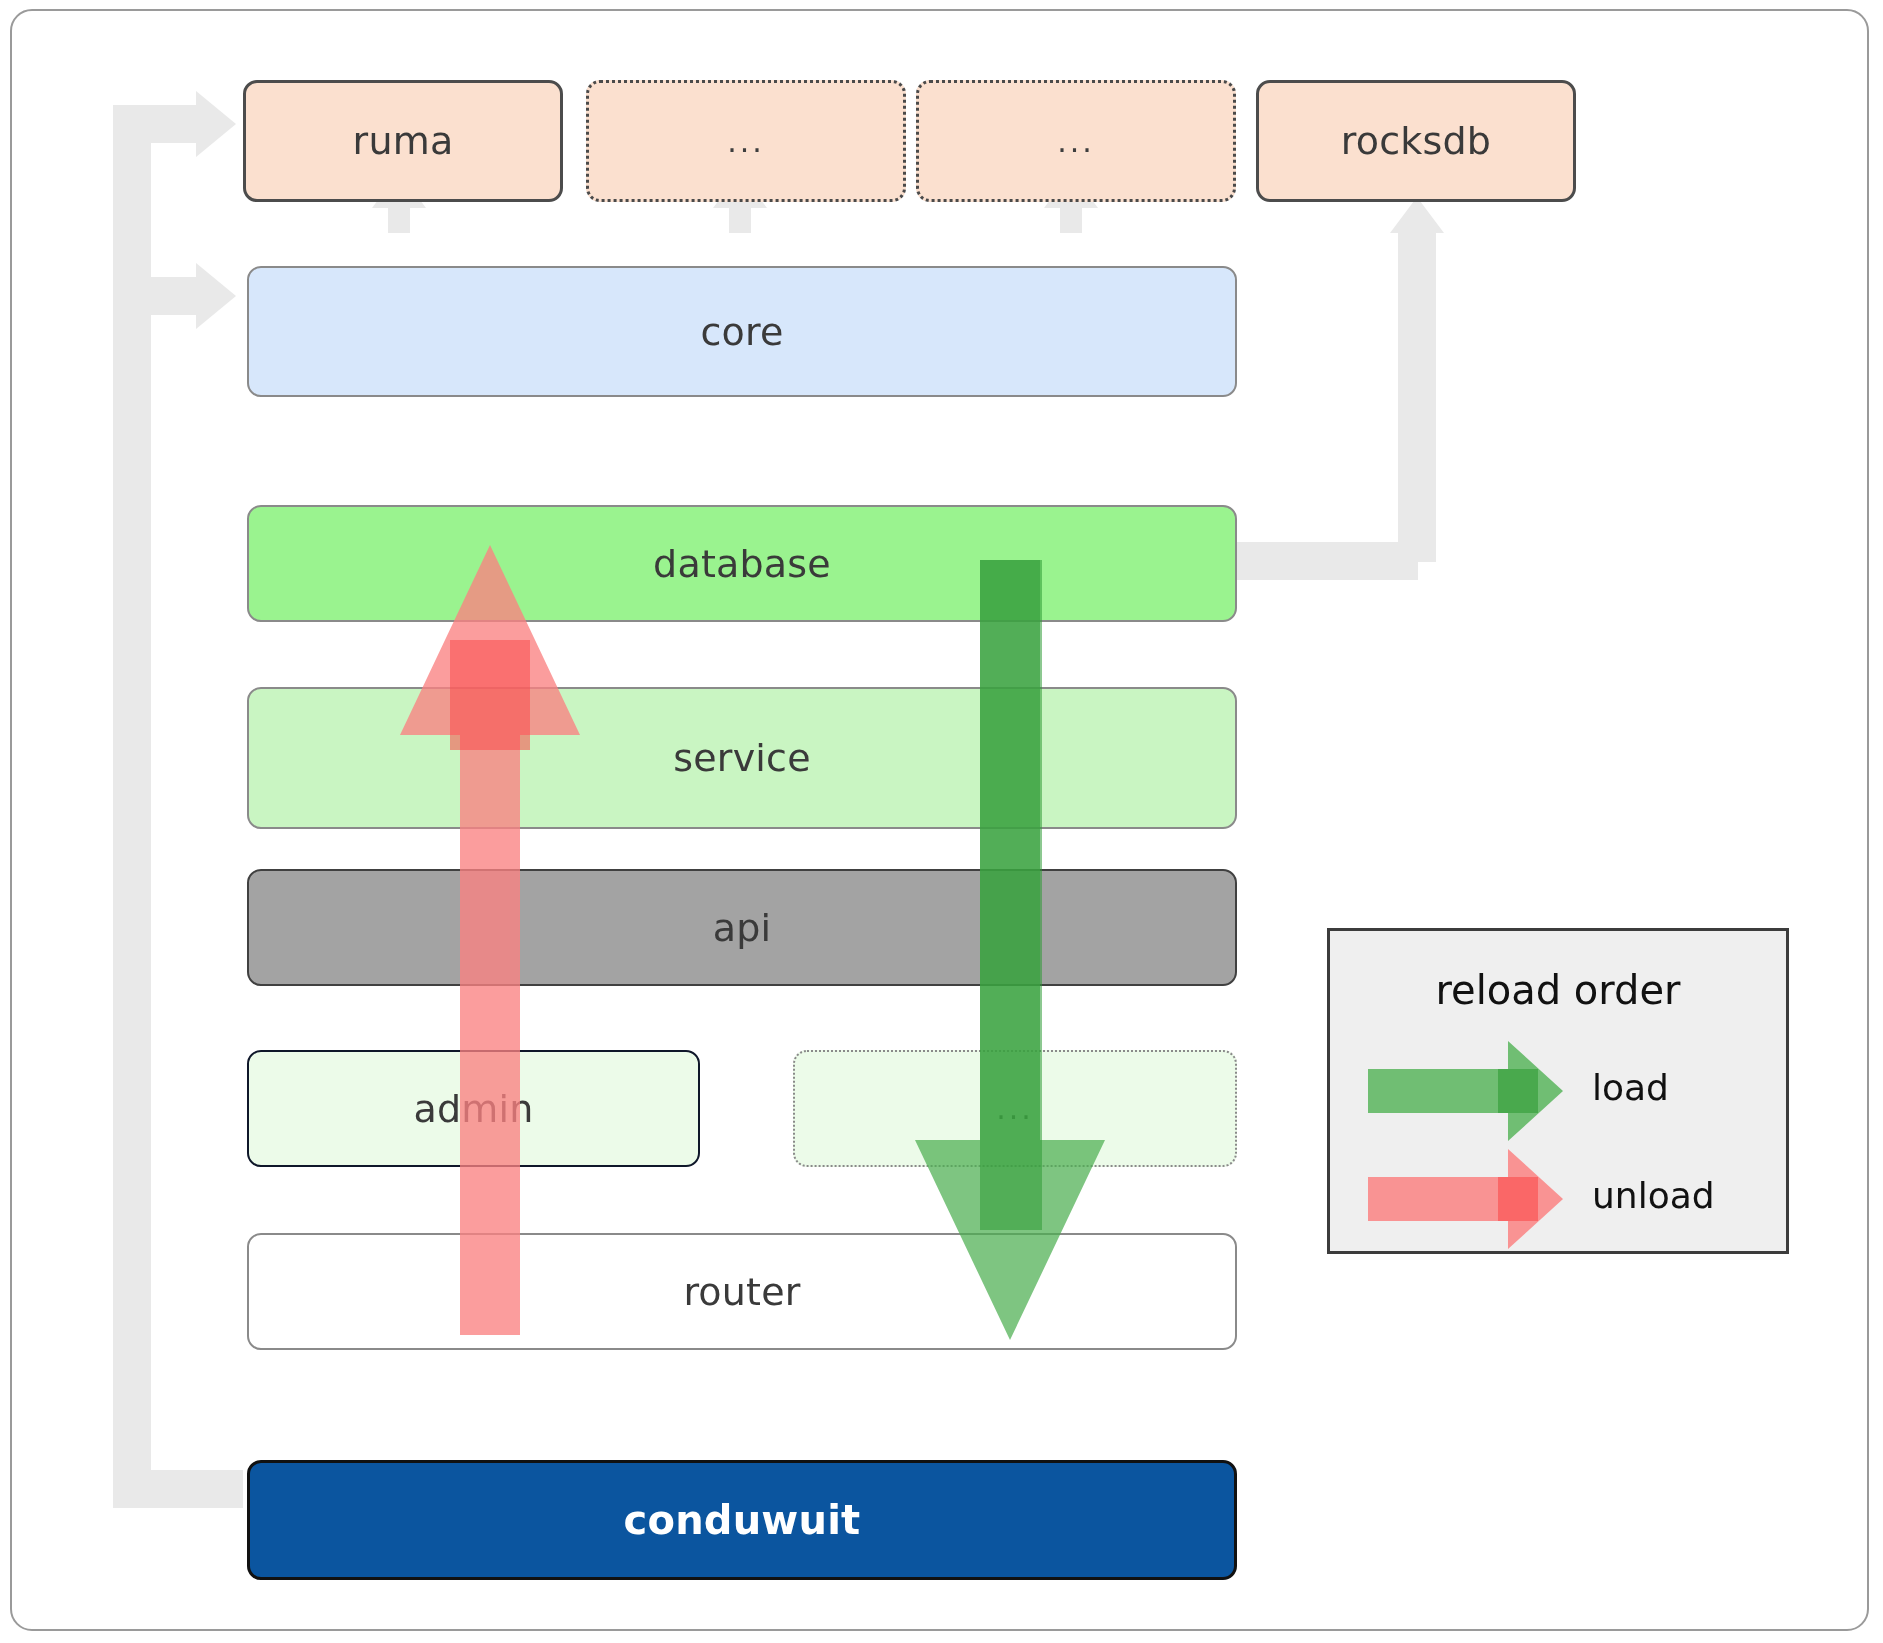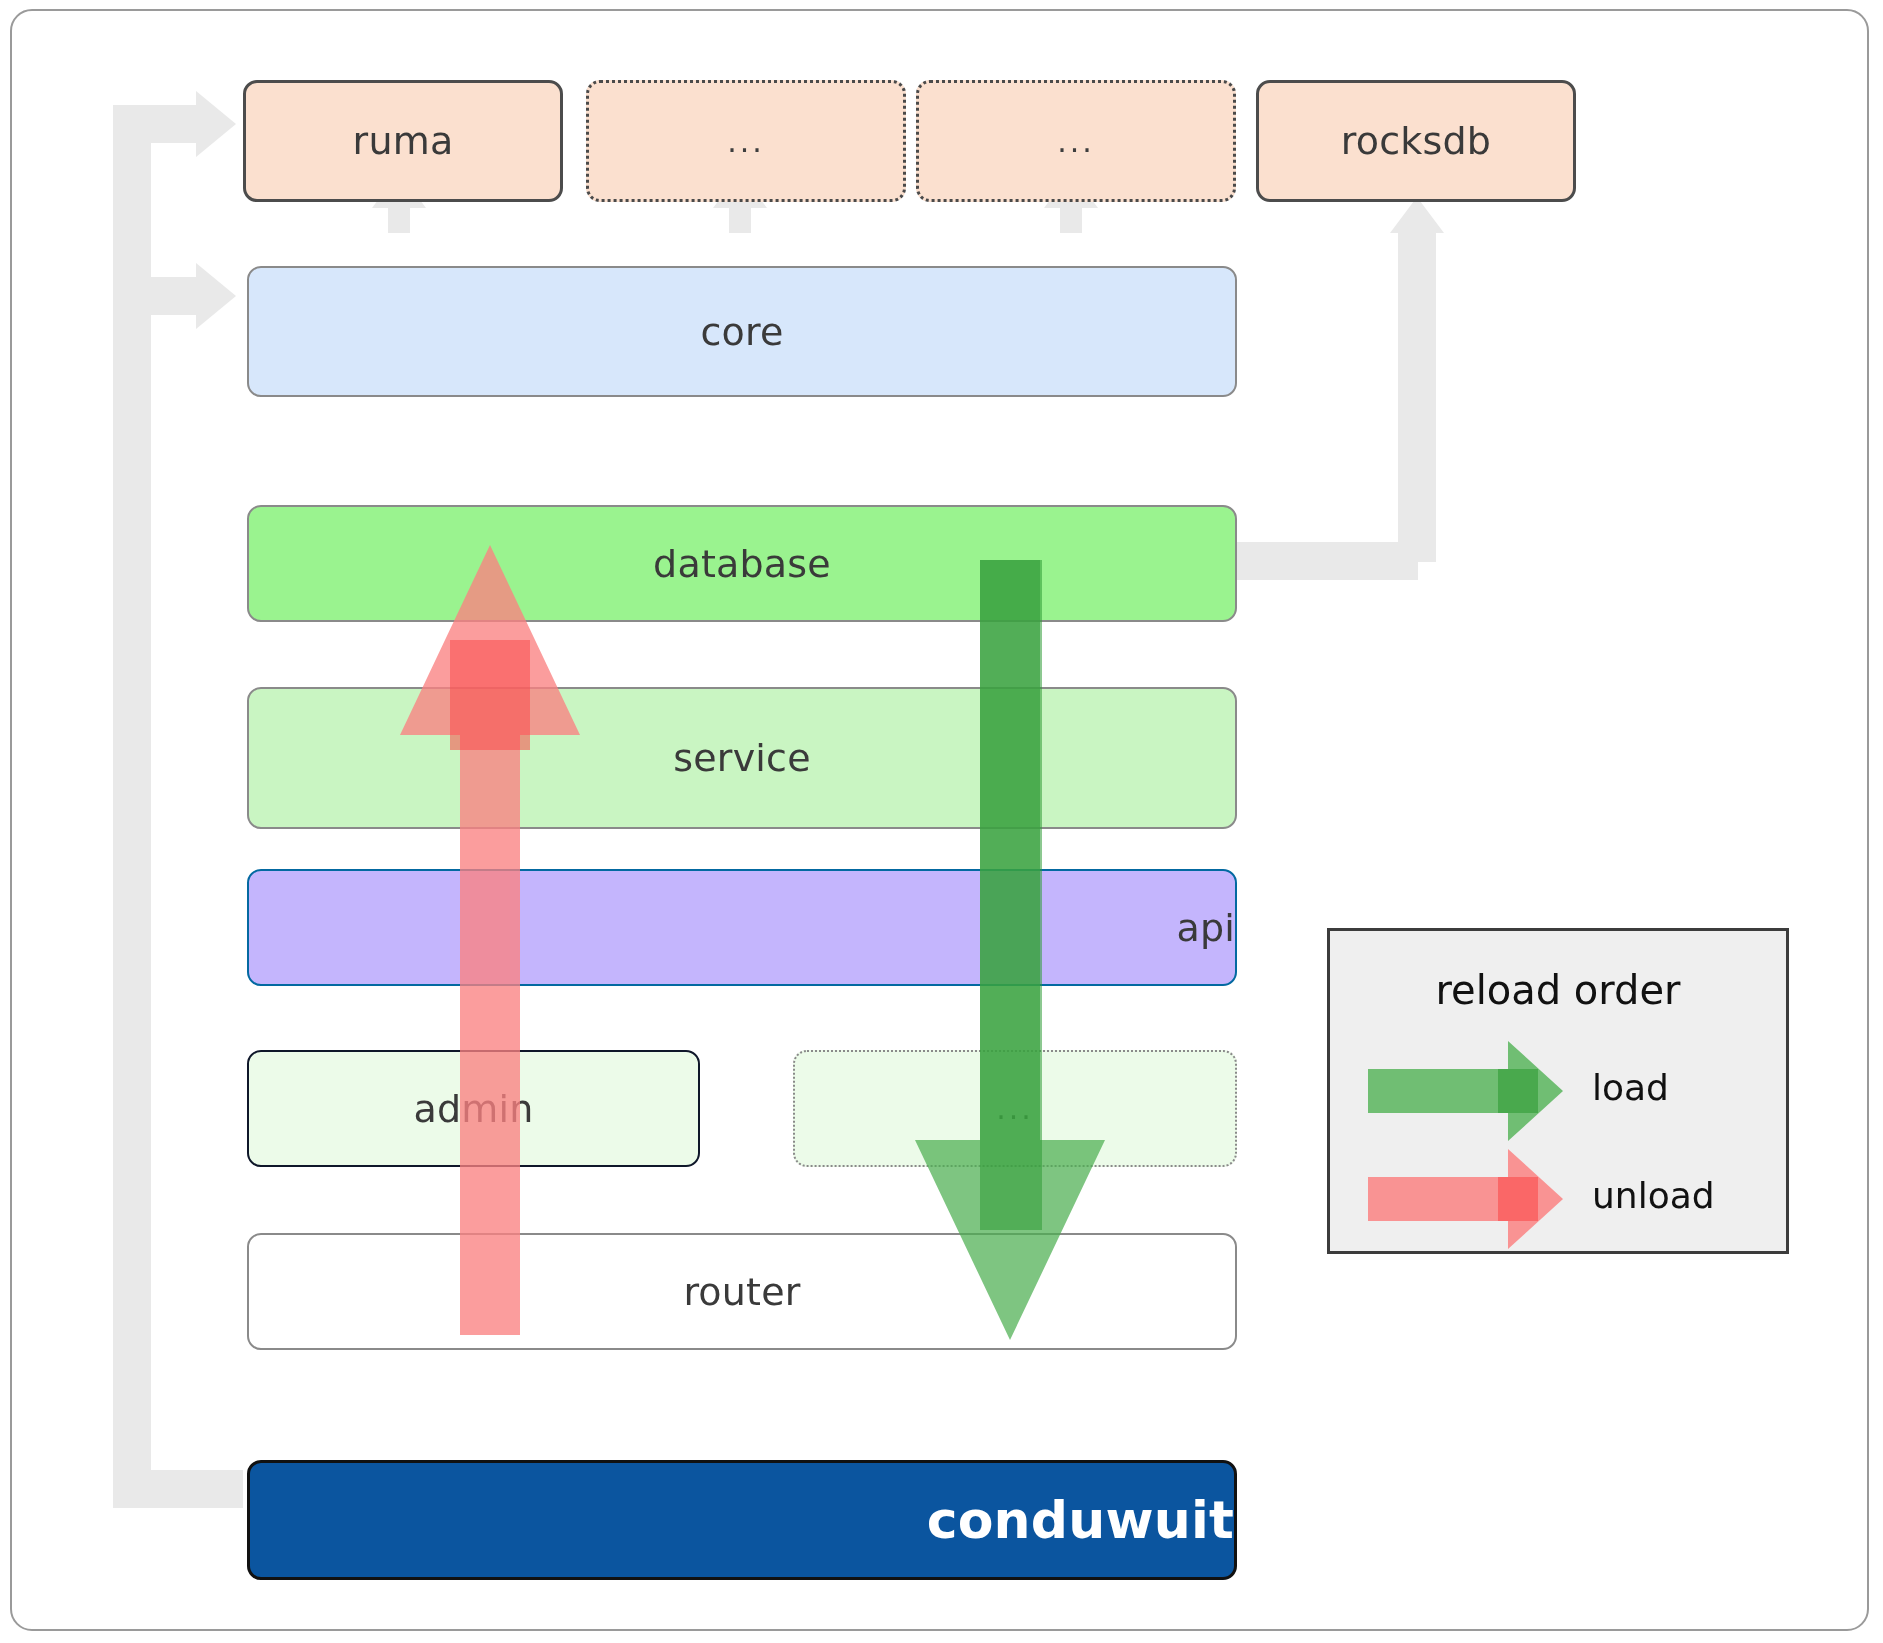--- a/index.html
+++ b/index.html
@@ -27,28 +27,28 @@
   }
   .node.ellipsis{font-size:30px;color:#3d3d3d;letter-spacing:3px;}
 
   .orange{background:#fbe0cf;}
   .orange-solid{border:3px solid #4c4c4c;}
   .orange-dotted{border:3px dotted #4a4a4a;}
 
   .blue-core{background:#d7e7fb;border:2px solid #8a8a8a;}
   .lay-database{background:#9af38f;border:2px solid #8a8a8a;}
   .lay-service{background:#c9f5c2;border:2px solid #8a8a8a;}
-  .lay-api{background:#c4b5fd;border:2px solid #0369a1;justify-content:flex-end;}
+  .lay-api{background:#a3a3a3;border:2px solid #404040;}
   .lay-admin{background:#ecfbe9;border:2px solid #0f172a;}
   .lay-dots{background:#ecfbe9;border:2px dotted #8a8a8a;}
   .lay-router{background:#ffffff;border:2px solid #8a8a8a;}
 
   .navy{
     background:#0b559f;border:3px solid #111111;
-    color:#ffffff;font-weight:700;font-size:52px;justify-content:flex-end;
+    color:#ffffff;font-weight:700;font-size:40px;
   }
 
   
   .grey{position:absolute;background:#e9e9e9;z-index:1;}
   .grey-head-right{
     position:absolute;width:0;height:0;z-index:1;
     border-top:33px solid transparent;
     border-bottom:33px solid transparent;
     border-left:40px solid #e9e9e9;
   }

